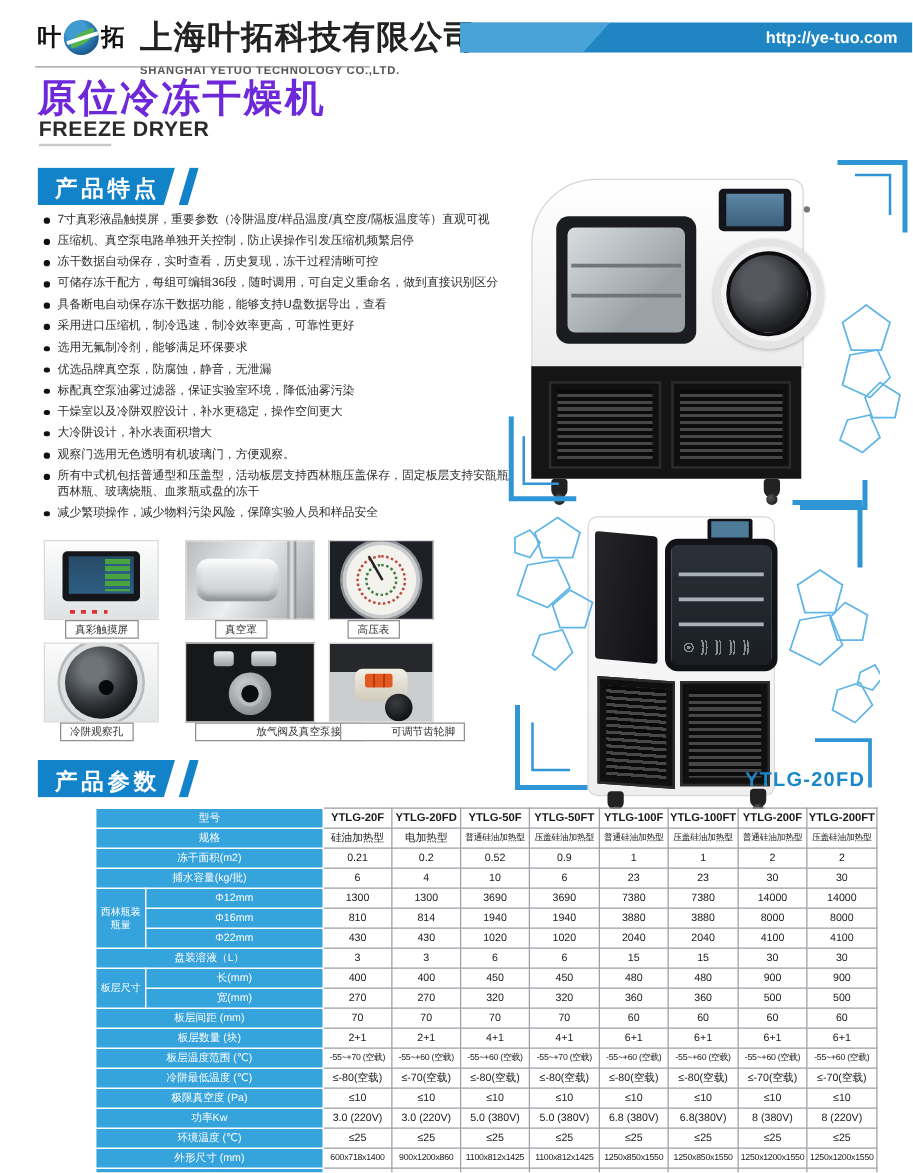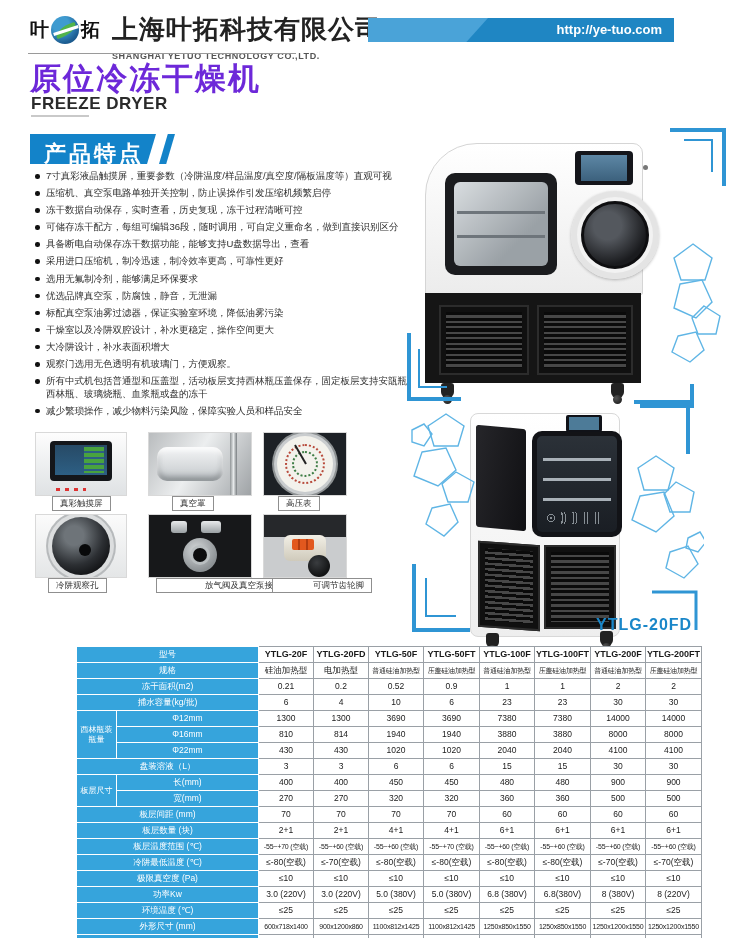--- a/index.html
+++ b/index.html
@@ -12,33 +12,33 @@
         background:radial-gradient(circle at 35% 30%,#3f9bd0 0 30%,#1d5e93 70%,#154a77);
         position:relative;overflow:hidden;}
   .leaf:before{content:"";position:absolute;left:4px;top:9px;width:22px;height:11px;
         background:#51b34a;border-radius:90% 10% 90% 10%;transform:rotate(-18deg);}
   .leaf:after{content:"";position:absolute;left:2px;top:13px;width:26px;height:3px;
         background:#fff;transform:rotate(-18deg);}
   .co{position:absolute;left:112px;top:12px;}
   .co-cn{font-size:26px;font-weight:bold;color:#222;letter-spacing:1px;}
   .co-en{font-size:9px;color:#555;letter-spacing:.6px;margin-top:4px;font-weight:bold;}
   .hdr-rule{position:absolute;left:28px;top:53px;width:268px;height:1px;background:#9a9a9a;}
-  .banner{position:absolute;left:368px;top:18px;width:306px;height:24px;background:#1f86c3;}
+  .banner{position:absolute;left:368px;top:18px;width:362px;height:24px;background:#1f86c3;}
   .banner .lt{position:absolute;left:0;top:0;height:100%;width:120px;background:#4aa3d8;
         clip-path:polygon(0 0,100% 0,82% 100%,0 100%);}
   .banner .url{position:absolute;right:12px;top:4px;font-size:13px;font-weight:bold;color:#fff;}
   
   .title-cn{position:absolute;left:30px;top:58px;font-size:31px;font-weight:bold;color:#6d28d9;letter-spacing:2px;}
   .title-en{position:absolute;left:31px;top:94px;font-size:17px;font-weight:bold;color:#2b2b2b;letter-spacing:.5px;}
   .title-rule{position:absolute;left:31px;top:115px;width:58px;height:2px;background:#c9c9c9;}
   .intro{position:absolute;left:30px;top:120px;width:700px;font-size:9.3px;color:#23466b;
          white-space:nowrap;letter-spacing:-.2px;}
   
   .badge{position:absolute;display:flex;align-items:stretch;height:30px;}
-  .badge .bx{background:#1383c9;color:#fff;font-size:22px;font-weight:bold;letter-spacing:3px;
+  .badge .bx{background:#1383c9;color:#fff;font-size:18px;font-weight:bold;letter-spacing:3px;
         padding:5px 12px 0 14px;clip-path:polygon(0 0,100% 0,calc(100% - 9px) 100%,0 100%);}
   .badge .slash{width:16px;margin-left:3px;background:#1383c9;
         clip-path:polygon(55% 0,100% 0,45% 100%,0 100%);}
   
   .features{position:absolute;left:33px;top:170px;width:392px;margin:0;padding:0;list-style:none;}
   .features li{position:relative;padding-left:13px;font-size:9.5px;line-height:12.5px;
         color:#2e2e2e;margin-bottom:4.6px;}
   .features li:before{content:"";position:absolute;left:2px;top:4px;width:4.5px;height:4.5px;
         border-radius:50%;background:#111;}
   
@@ -310,20 +310,24 @@
   </div>
   <div class="thumb t-wheel" style="left:263px;top:514px;width:82px;">
     <span class="body"></span>
       <span class="ref"></span>
       <span class="wh"></span>
   </div>
   <div class="cap" style="left:48px;top:578px;">冷阱观察孔</div>
   <div class="cap" style="left:156px;top:578px;padding-left:48px;">放气阀及真空泵接口</div>
   <div class="cap" style="left:272px;top:578px;padding-left:40px;">可调节齿轮脚</div>
 
+  <div class="badge" style="left:30px;top:608px;">
+    <span class="bx">产品参数</span>
+    <span class="slash"></span>
+  </div>
   <table class="specs">
     <colgroup>
       <col style="width:40px">
         <col style="width:142px">
       <col style="width:55px">
         <col style="width:55px">
         <col style="width:55px">
         <col style="width:56px">
       <col style="width:55px">
         <col style="width:56px">

